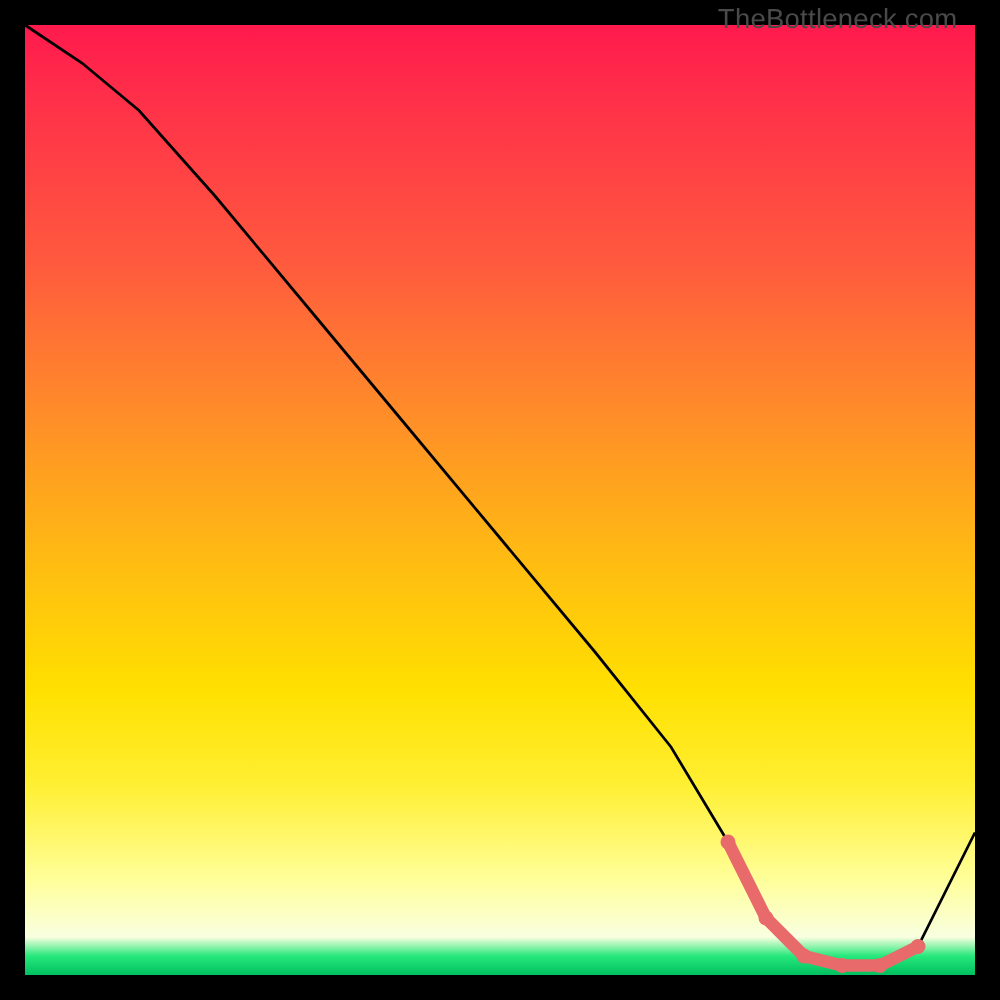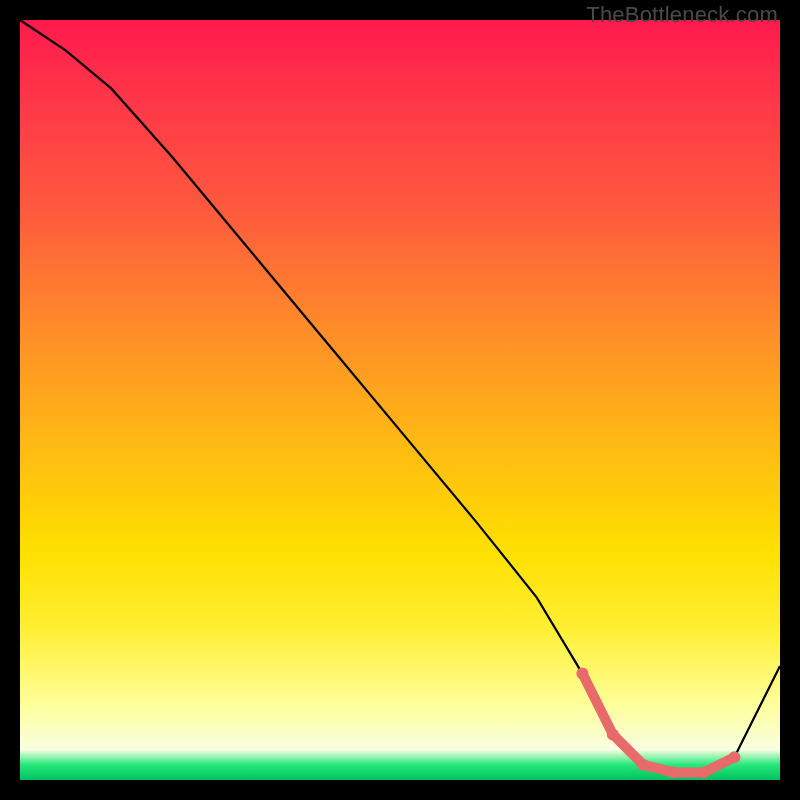--- a/index.html
+++ b/index.html
@@ -29,21 +29,21 @@
       #ffef33 80%,
       #ffff9a 90%,
       #f9ffe0 96%,
       #26e87b 98%,
       #00c060 100%
     );
   }
   .watermark {
     position: absolute;
     top: 2px;
-    right: 22px;
+    right: 34px;
     color: #4a4a4a;
     font-size: 22px;
     font-weight: 500;
     letter-spacing: 0.2px;
     user-select: none;
   }
   svg.plot {
     position: absolute;
     left: 20px;
     top: 20px;

